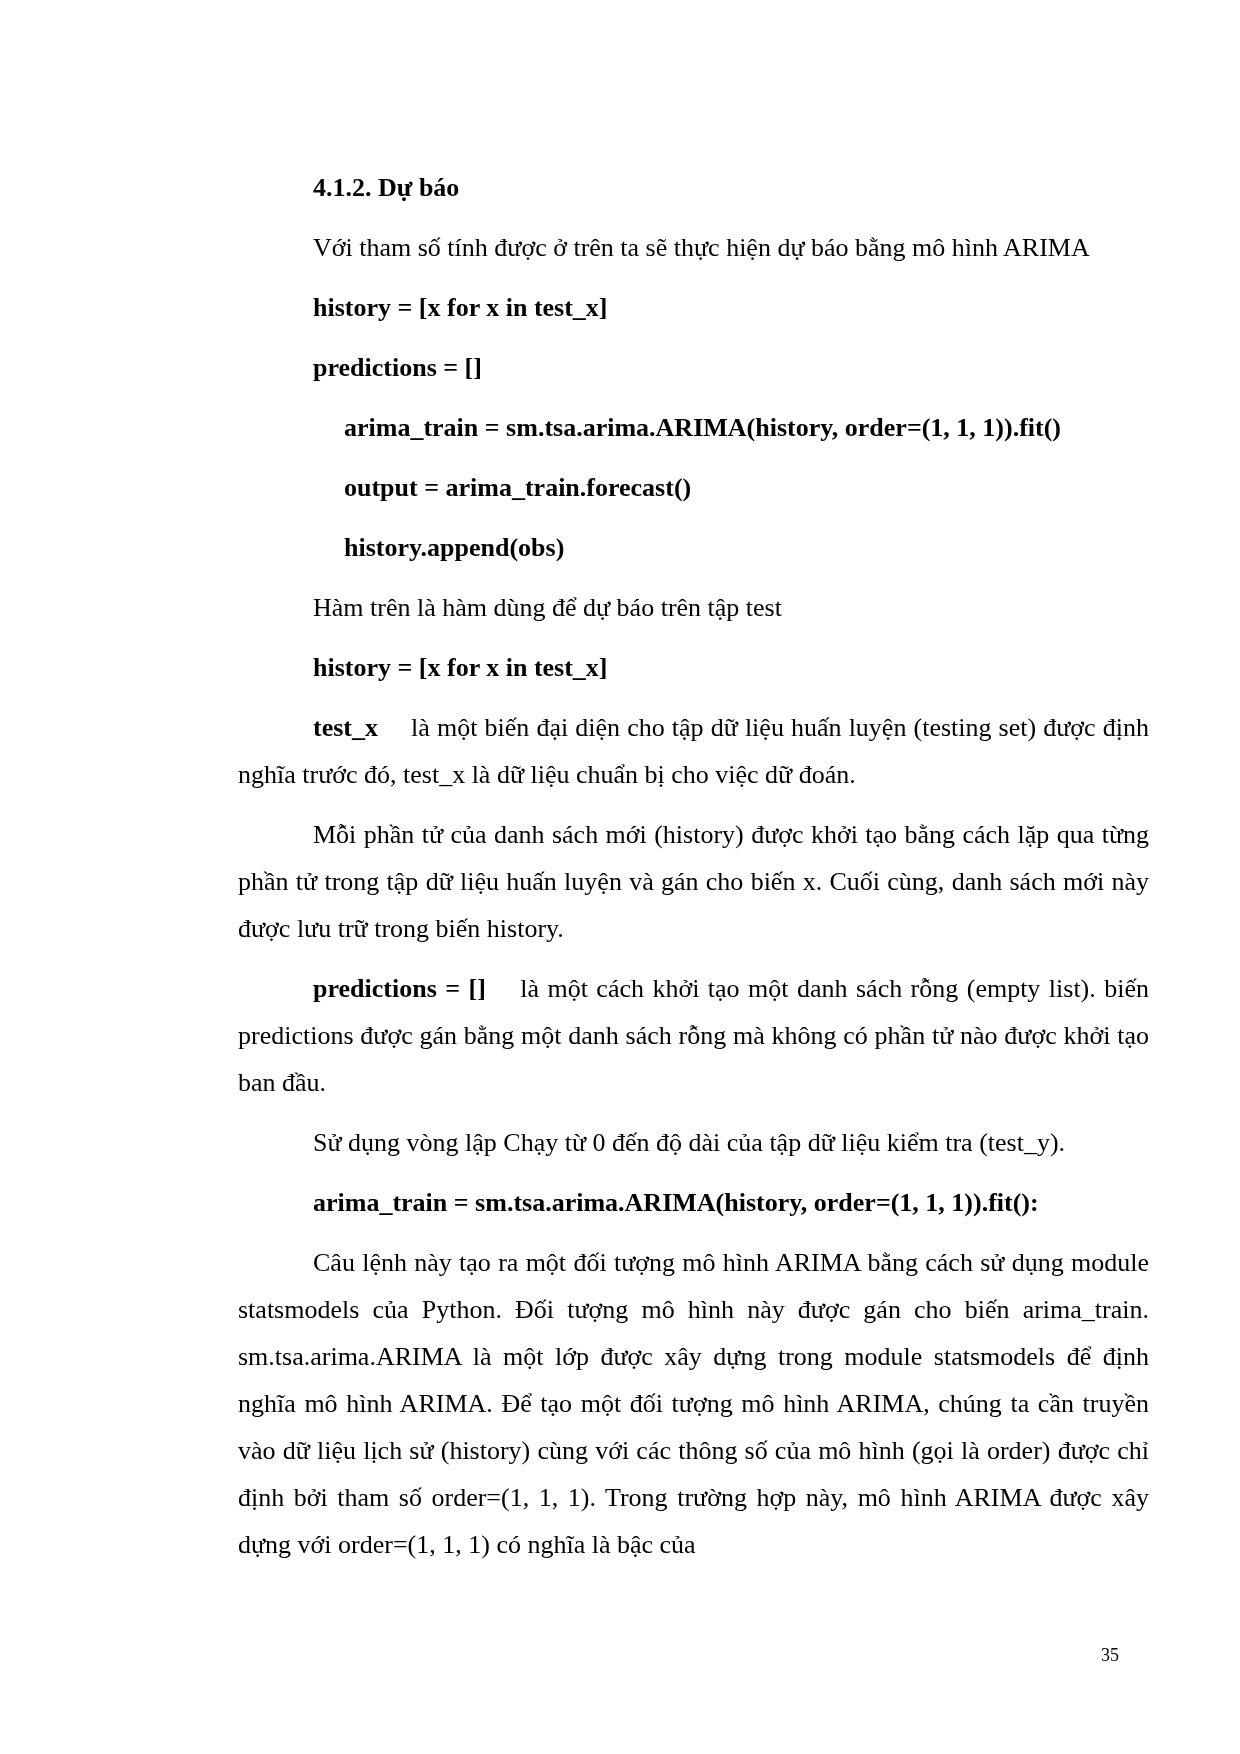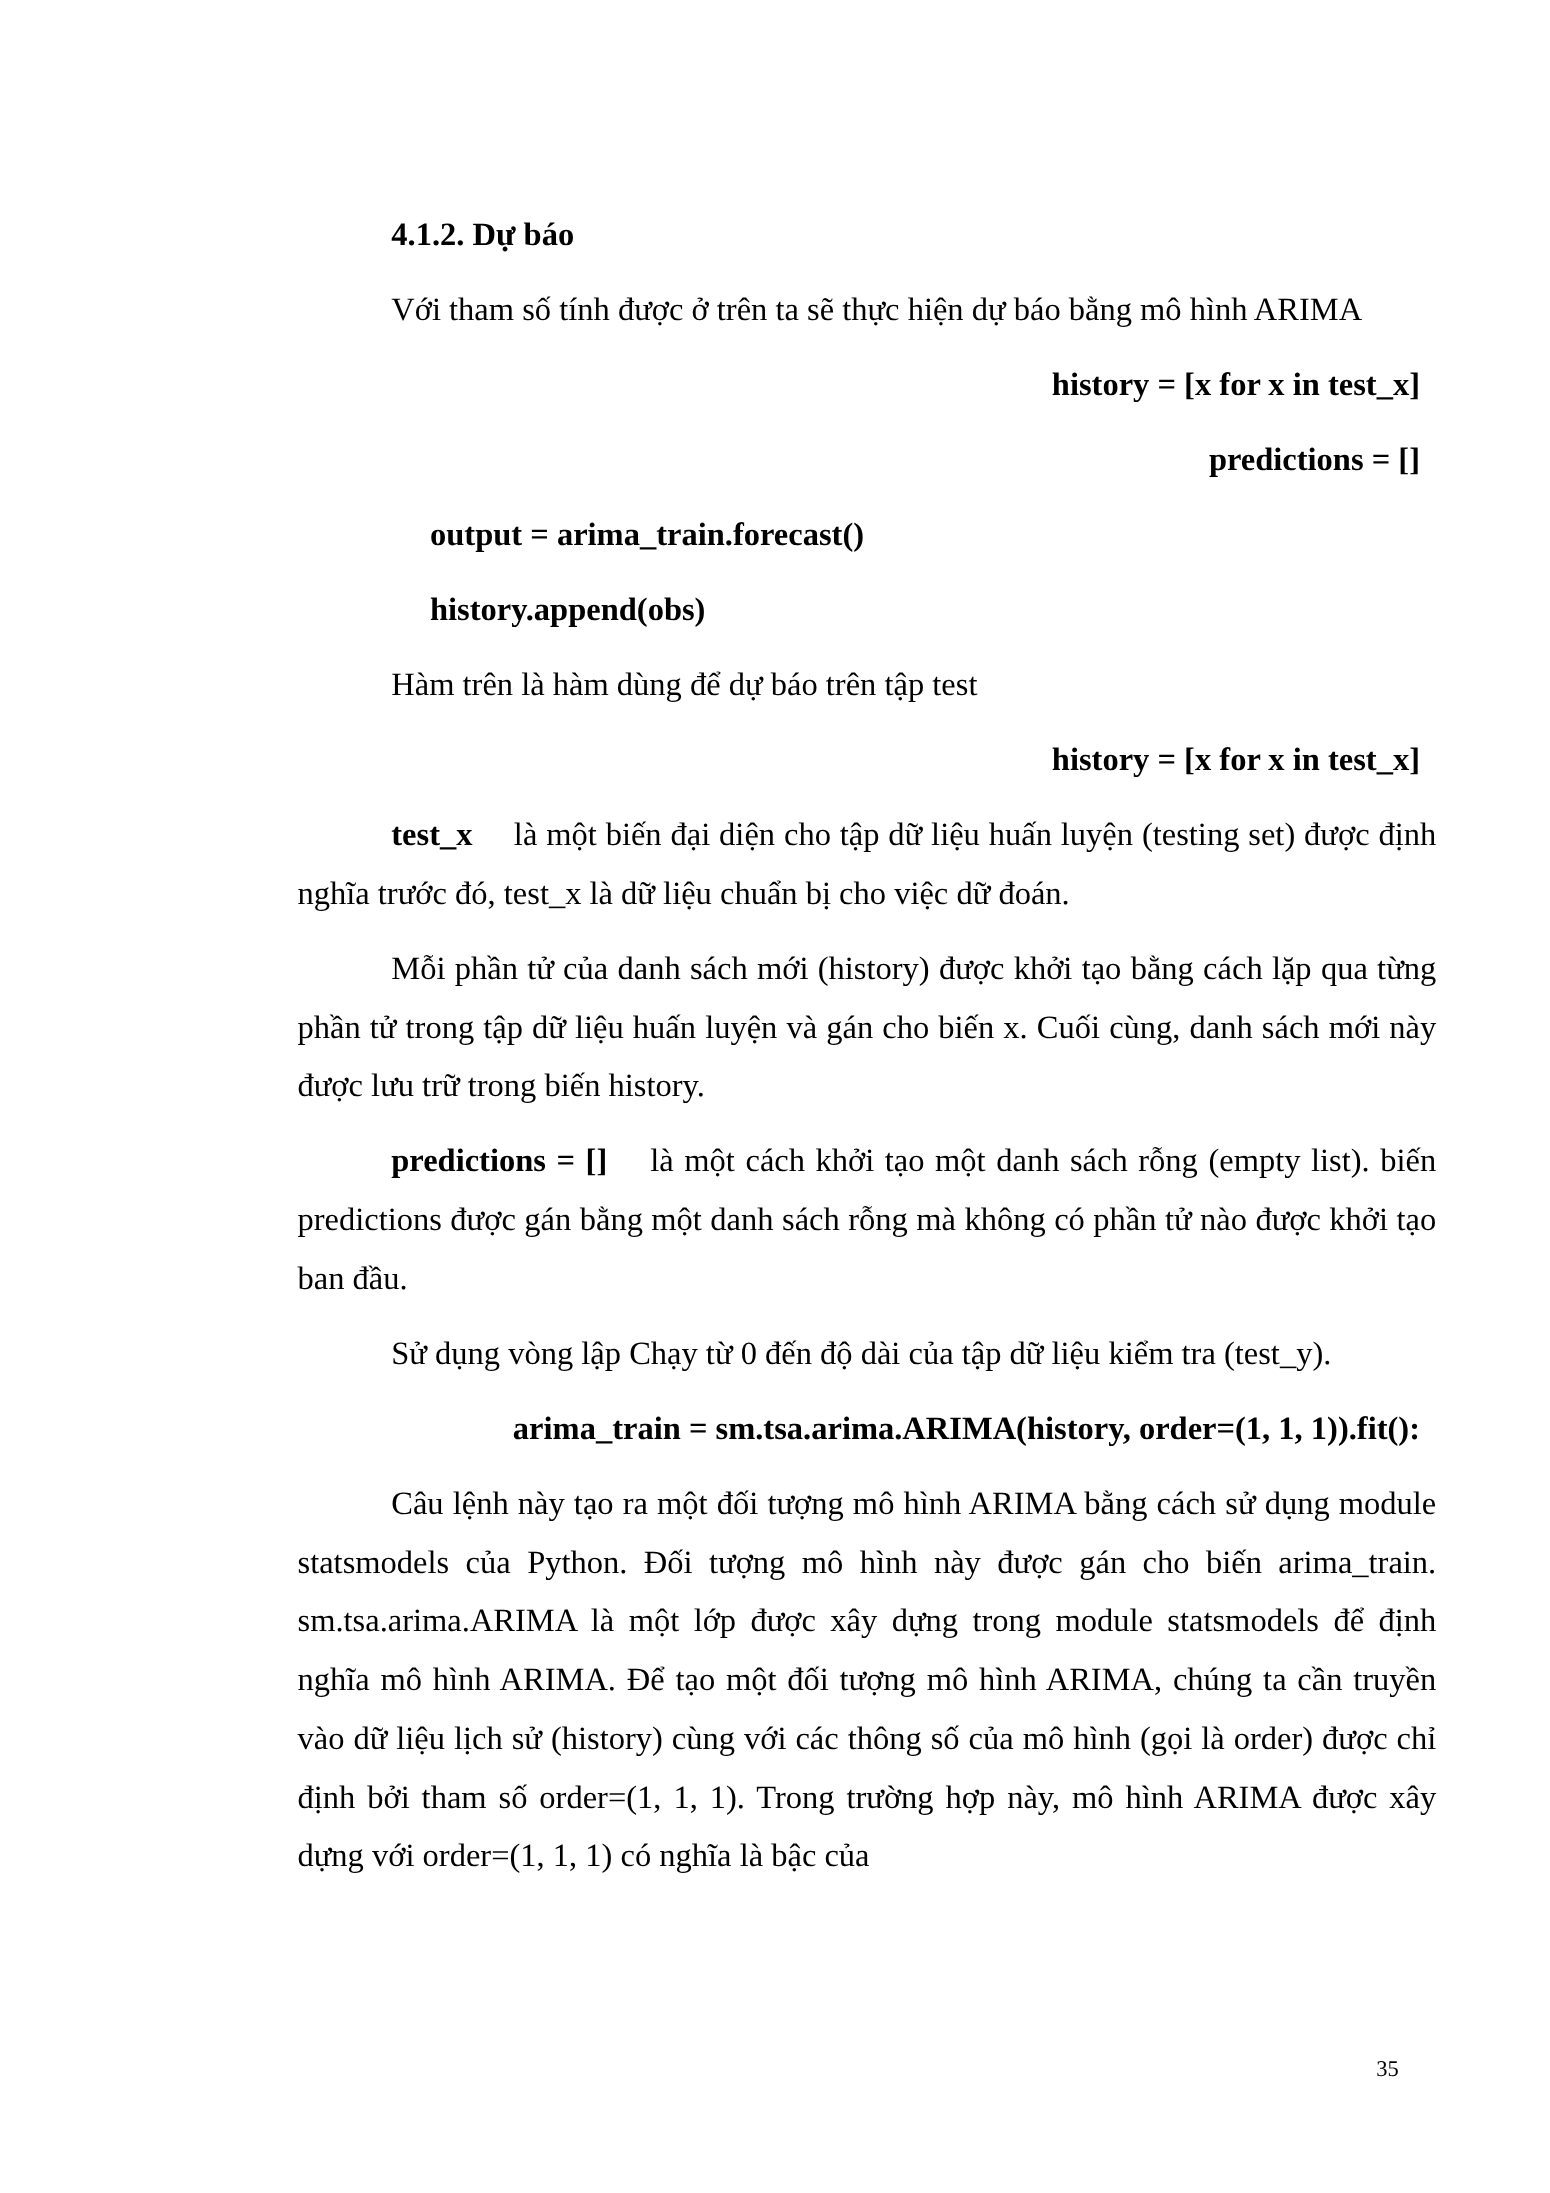--- a/index.html
+++ b/index.html
@@ -33,21 +33,21 @@
     text-indent: 62px;
     text-align: left;
   }
   .para {
     text-indent: 62px;
     text-align: justify;
   }
   .code {
     font-weight: bold;
     text-indent: 62px;
-    text-align: right;
+    text-align: left;
   }
   .code2 {
     font-weight: bold;
     text-indent: 93px;
     text-align: left;
   }
   .b { font-weight: bold; }
   .r { font-weight: normal; }
   .page-number {
     position: absolute;
@@ -60,20 +60,21 @@
 </style>
 </head>
 <body>
 
 <main class="page">
   <section class="content">
       <div class="block heading"><span class="b">4.1.2. Dự báo</span></div>
       <div class="block para"><span class="r">Với tham số tính được ở trên ta sẽ thực hiện dự báo bằng mô hình ARIMA</span></div>
       <div class="block code"><span class="b">history = [x for x in test_x]</span></div>
       <div class="block code"><span class="b">predictions = []</span></div>
+      <div class="block code2"><span class="b">arima_train = sm.tsa.arima.ARIMA(history, order=(1, 1, 1)).fit()</span></div>
       <div class="block code2"><span class="b">output = arima_train.forecast()</span></div>
       <div class="block code2"><span class="b">history.append(obs)</span></div>
       <div class="block para"><span class="r">Hàm trên là hàm dùng để dự báo trên tập test</span></div>
       <div class="block code"><span class="b">history = [x for x in test_x]</span></div>
       <div class="block para"><span class="b">test_x</span><span class="r"> là một biến đại diện cho tập dữ liệu huấn luyện (testing set) được định nghĩa trước đó, test_x là dữ liệu chuẩn bị cho việc dữ đoán.</span></div>
       <div class="block para"><span class="r">Mỗi phần tử của danh sách mới (history) được khởi tạo bằng cách lặp qua từng phần tử trong tập dữ liệu huấn luyện và gán cho biến x. Cuối cùng, danh sách mới này được lưu trữ trong biến history.</span></div>
       <div class="block para"><span class="b">predictions = []</span><span class="r"> là một cách khởi tạo một danh sách rỗng (empty list). biến predictions được gán bằng một danh sách rỗng mà không có phần tử nào được khởi tạo ban đầu.</span></div>
       <div class="block para"><span class="r">Sử dụng vòng lập Chạy từ 0 đến độ dài của tập dữ liệu kiểm tra (test_y).</span></div>
       <div class="block code"><span class="b">arima_train = sm.tsa.arima.ARIMA(history, order=(1, 1, 1)).fit():</span></div>
       <div class="block para"><span class="r">Câu lệnh này tạo ra một đối tượng mô hình ARIMA bằng cách sử dụng module statsmodels của Python. Đối tượng mô hình này được gán cho biến arima_train.  sm.tsa.arima.ARIMA là một lớp được xây dựng trong module statsmodels để định nghĩa mô hình ARIMA. Để tạo một đối tượng mô hình ARIMA, chúng ta cần truyền vào dữ liệu lịch sử (history) cùng với các thông số của mô hình (gọi là order) được chỉ định bởi tham số order=(1, 1, 1).  Trong trường hợp này, mô hình ARIMA được xây dựng với order=(1, 1, 1) có nghĩa là bậc của</span></div>

